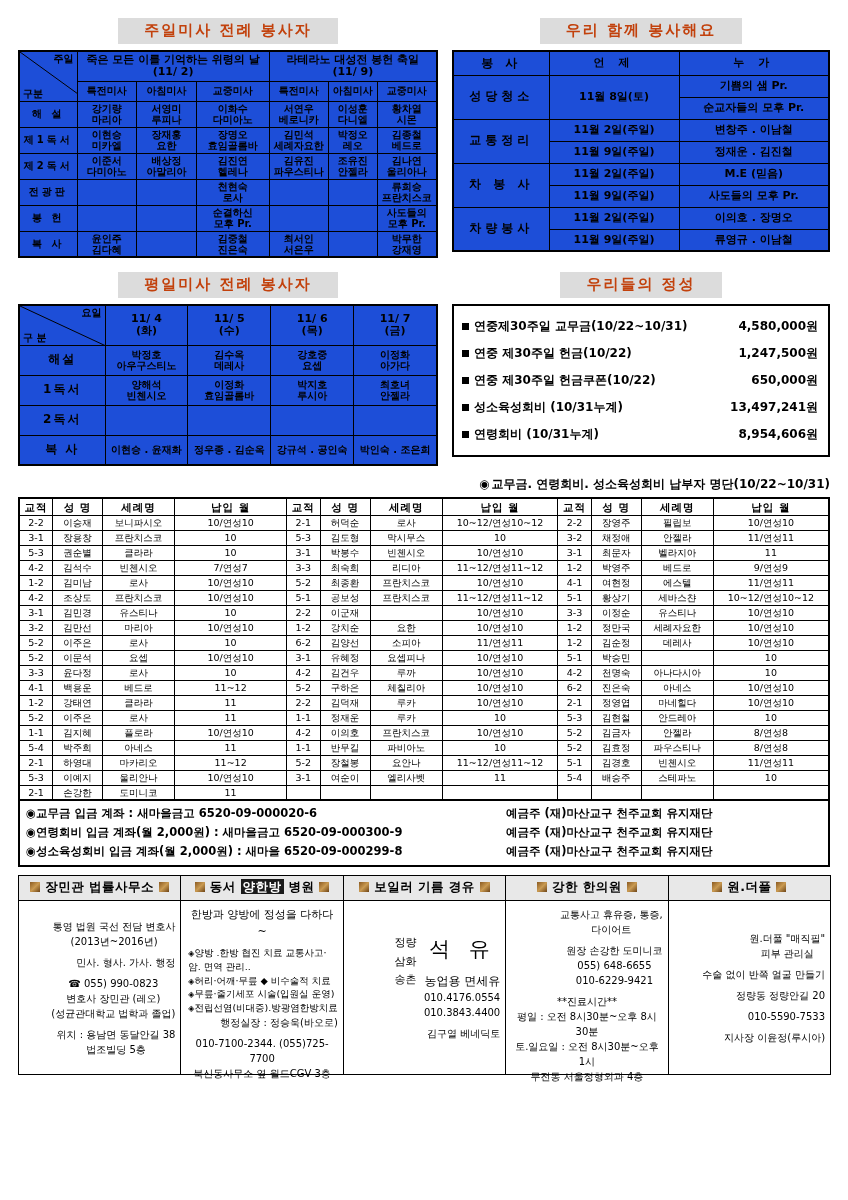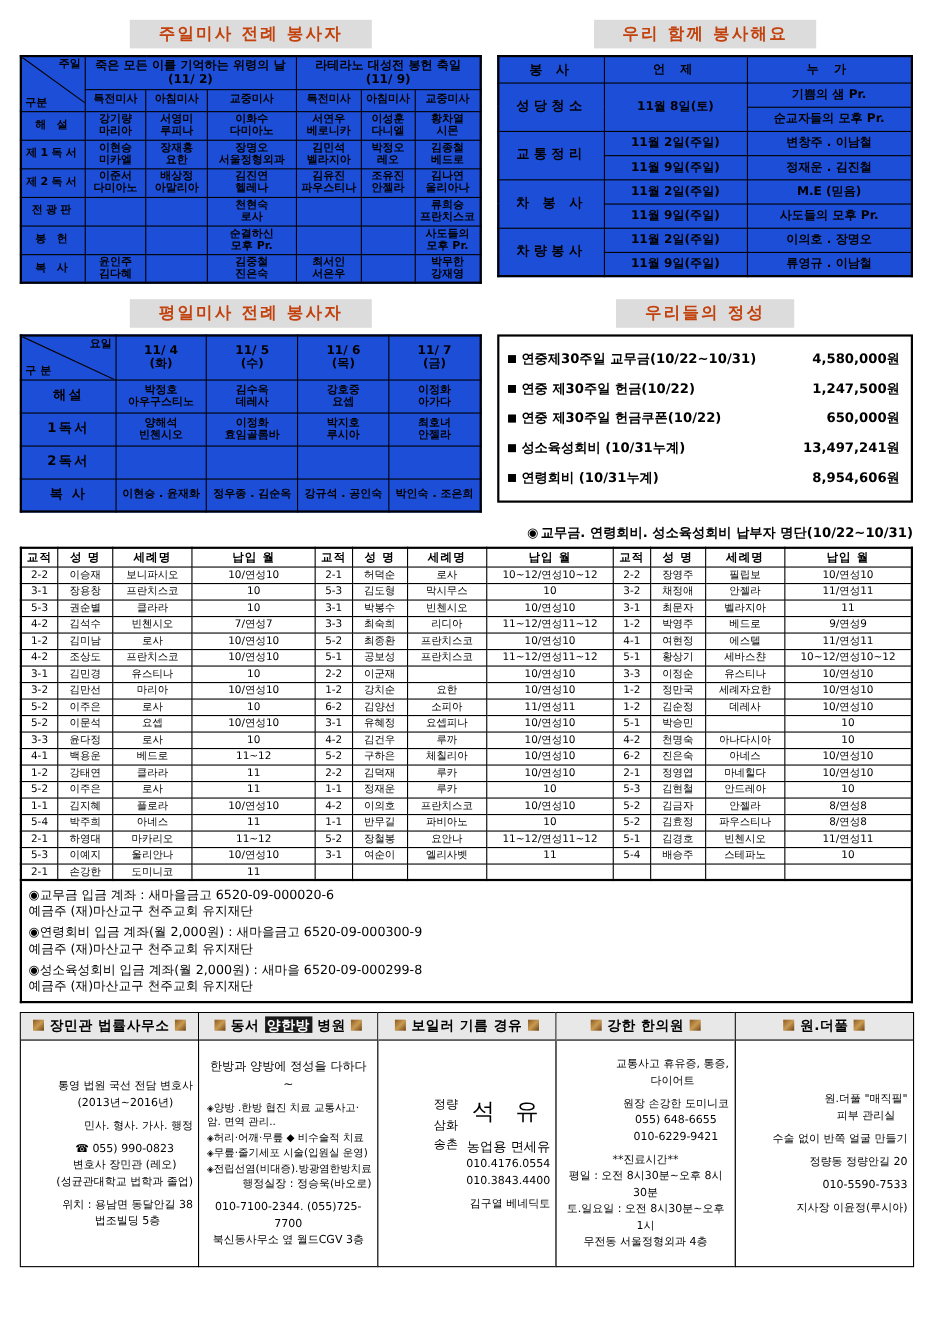--- a/index.html
+++ b/index.html
@@ -126,33 +126,32 @@
     font-weight: normal;
     line-height: 1;
     white-space: nowrap;
   }
   .roster th { font-weight: bold; font-size: 10.5px; height: 17px; letter-spacing: 1px; }
   .roster .gsep { border-left: 1px solid #000; }
 
   
   .acct-box { border: 2px solid #000; border-top: none; padding: 3px 6px 4px 6px; }
   .acct-line {
-    display: flex; font-size: 11.5px; font-weight: normal;
+    display: flex; font-size: 11.5px; font-weight: bold;
     padding: 2px 0;
-    flex-direction: column;
   }
   .acct-line .left { width: 480px; }
   .acct-line .right { flex: 1; }
 
   
   .ads { display: flex; margin-top: 8px; gap: 0; }
   .ad {
     border: 1px solid #000;
     width: 169.6px;
-    height: 232px;
+    height: 200px;
     margin-right: -1px;
     display: flex; flex-direction: column;
     background: #fff;
   }
   .ad-head {
     background: #e8e8e8;
     border-bottom: 1px solid #000;
     text-align: center;
     font-weight: bold;
     font-size: 12.5px;
@@ -236,23 +235,23 @@
               <td class="two-line">황차열
 시몬</td>
             </tr>
             <tr>
               <td class="rowhdr">제1독서</td>
               <td class="two-line">이현승
 미카엘</td>
               <td class="two-line">장재홍
 요한</td>
               <td class="two-line">장명오
-서울정형외과</td>
+효임골롬바</td>
               <td class="two-line">김민석
-벨라지아</td>
+세례자요한</td>
               <td class="two-line">박정오
 레오</td>
               <td class="two-line">김종철
 베드로</td>
             </tr>
             <tr>
               <td class="rowhdr">제2독서</td>
               <td class="two-line">이준서
 다미아노</td>
               <td class="two-line">배상정

